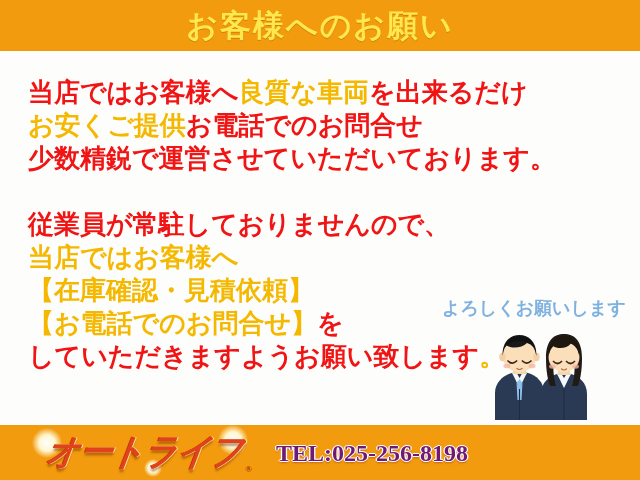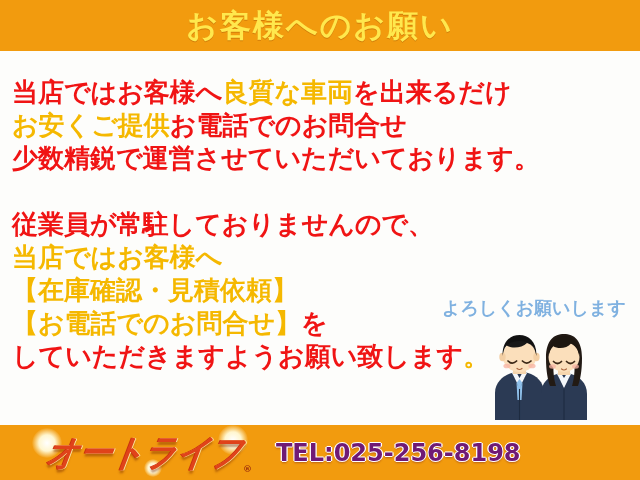--- a/index.html
+++ b/index.html
@@ -6,20 +6,21 @@
   html, body {
     width:640px; height:480px;
     font-family:"DejaVu Sans","Liberation Sans",sans-serif;
     background:#ffffff;
     overflow:hidden;
   }
   #page {
     position:relative;
     width:640px; height:480px;
     background:#fdfdfb;
+    font-family:Liberation Serif, serif;
   }
 
   
   #header-bar {
     position:absolute; left:0; top:0;
     width:640px; height:51px;
     background:#f29b0e;
     display:flex; align-items:center; justify-content:center;
   }
   #header-title {
@@ -27,21 +28,21 @@
     font-weight:bold;
     color:#ffe84d;
     letter-spacing:2px;
     line-height:1;
     text-shadow:0 1px 0 rgba(150,70,0,.35);
   }
 
   
   #body-text {
     position:absolute;
-    left:12px; top:76px;
+    left:28px; top:76px;
     width:560px;
   }
   .para { }
   .line {
     font-size:26px;
     font-weight:bold;
     line-height:33px;
     white-space:nowrap;
     letter-spacing:0px;
   }

